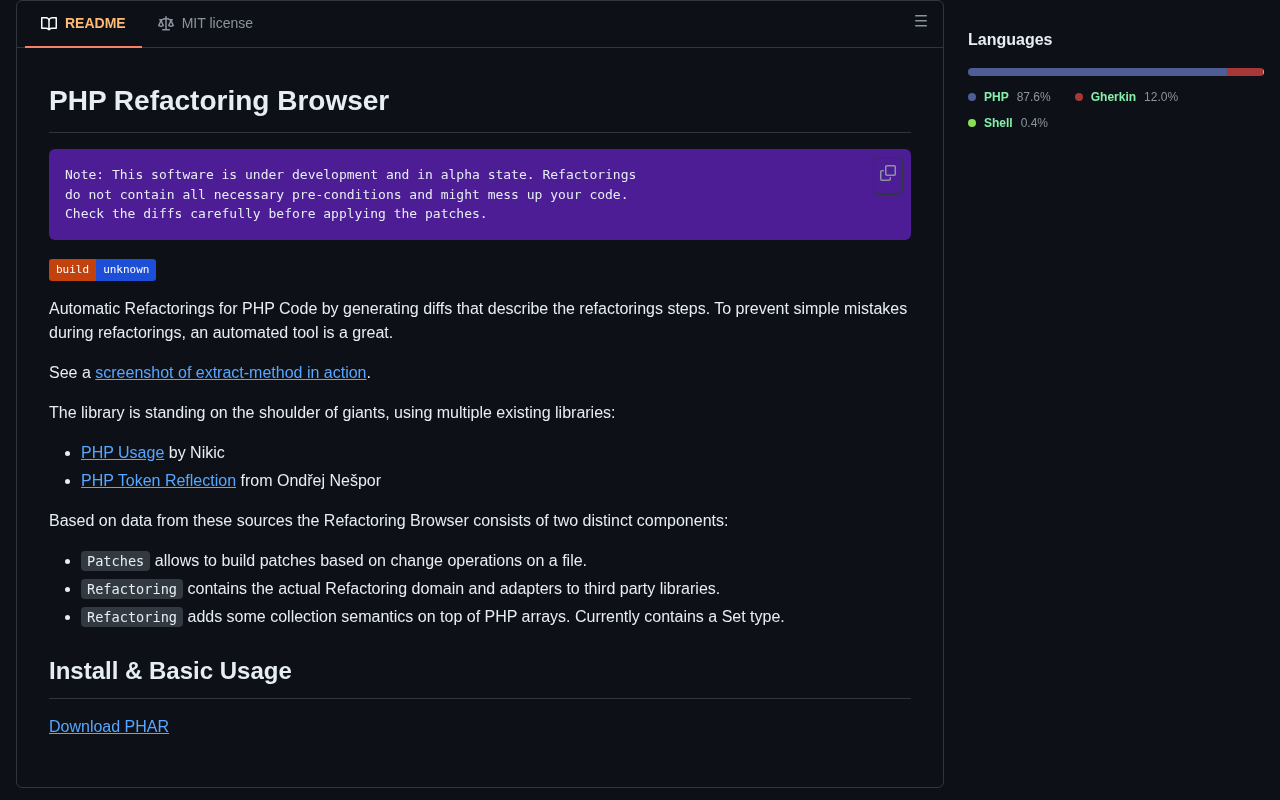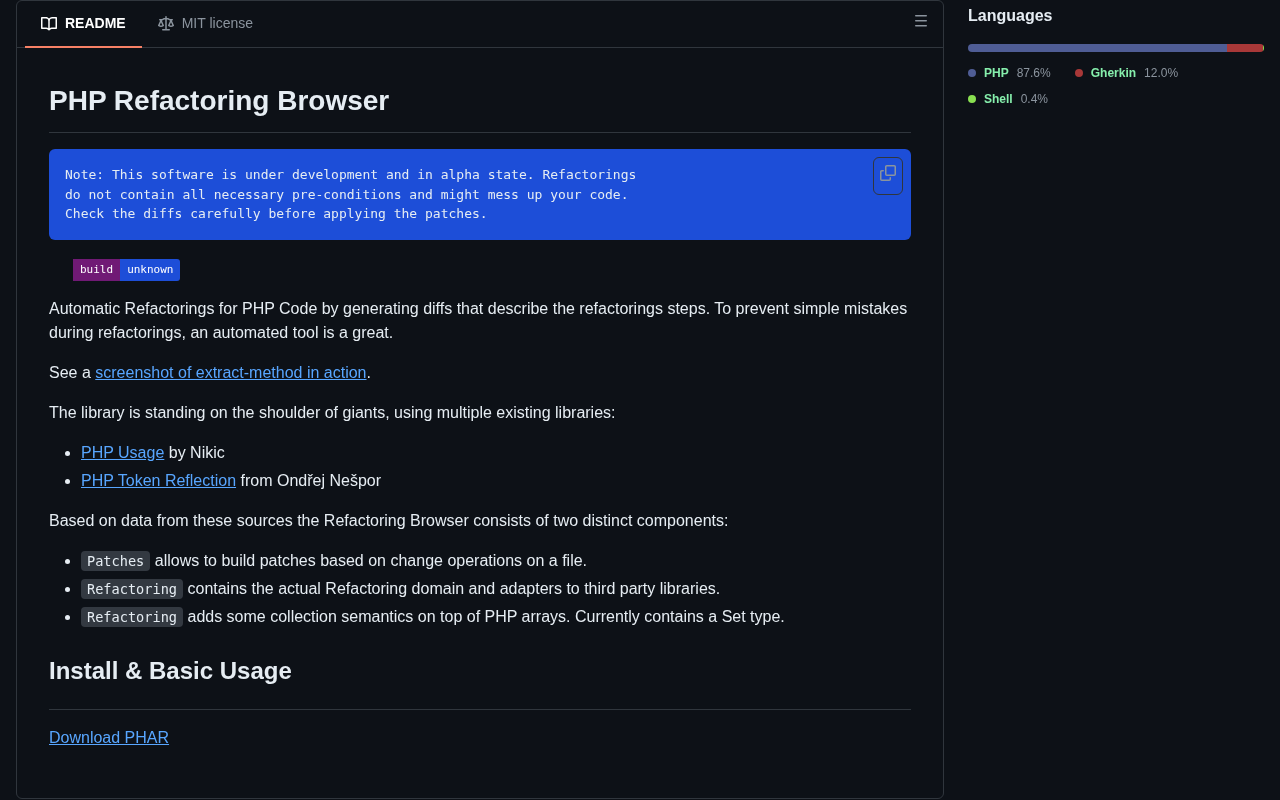--- a/index.html
+++ b/index.html
@@ -33,21 +33,21 @@
   align-items: center;
   gap: 8px;
   padding: 12px 16px;
   font-size: 14px;
   color: #8b949e;
   cursor: pointer;
   border-bottom: 2px solid transparent;
   margin-bottom: -1px;
 }
 .tab.active {
-  color: #ffffff;
+  color: #fdba74;
   font-weight: 600;
   border-bottom-color: #f78166;
 }
 .tab.active svg { fill: #ffffff; }
 .tab svg { fill: #8b949e; }
 .toc-btn {
   margin-left: auto;
   padding: 6px;
   color: #8b949e;
   cursor: pointer;
@@ -57,27 +57,27 @@
 .readme-content h1 {
   font-size: 28px;
   font-weight: 600;
   padding-bottom: 10px;
   border-bottom: 1px solid #30363d;
   margin-bottom: 16px;
 }
 .readme-content h2 {
   font-size: 24px;
   font-weight: 600;
-  padding-bottom: 20px;
+  padding-bottom: 9px;
   border-bottom: 1px solid #30363d;
   margin-top: 24px;
   margin-bottom: 16px;
 }
 .code-block {
-  background: #1d4ed8;
+  background: #4c1d95;
   border-radius: 6px;
   padding: 16px;
   position: relative;
   margin-bottom: 16px;
 }
 .code-block pre {
   font-family: ui-monospace, SFMono-Regular, "SF Mono", Menlo, Consolas, monospace;
   font-size: 13px;
   color: #e6edf3;
   white-space: pre-wrap;
@@ -94,34 +94,34 @@
 }
 .copy-btn svg { fill: #8b949e; }
 .badge-img {
   display: inline-flex;
   font-family: ui-monospace, monospace;
   font-size: 11px;
   border-radius: 3px;
   overflow: hidden;
   margin-bottom: 16px;
 }
-.badge-left { background: #701a75; color: #fff; padding: 3px 7px; margin-left: 24px; }
+.badge-left { background: #c2410c; color: #fff; padding: 3px 7px; }
 .badge-right { background: #1d4ed8; color: #fff; padding: 3px 7px; text-align: right; }
 .readme-content p { margin-bottom: 16px; }
 .readme-content a { color: #58a6ff; text-decoration: underline; }
 .readme-content ul { padding-left: 32px; margin-bottom: 16px; }
 .readme-content li { margin-bottom: 4px; }
 .inline-code {
   background: rgba(110,118,129,0.4);
   font-family: ui-monospace, monospace;
   font-size: 85%;
   padding: 2px 6px;
   border-radius: 4px;
 }
-.sidebar { width: 296px; padding-top: 4px; }
+.sidebar { width: 296px; padding-top: 28px; }
 .sidebar h2 {
   font-size: 16px;
   font-weight: 600;
   margin-bottom: 16px;
 }
 .lang-bar {
   display: flex;
   height: 8px;
   border-radius: 6px;
   overflow: hidden;

